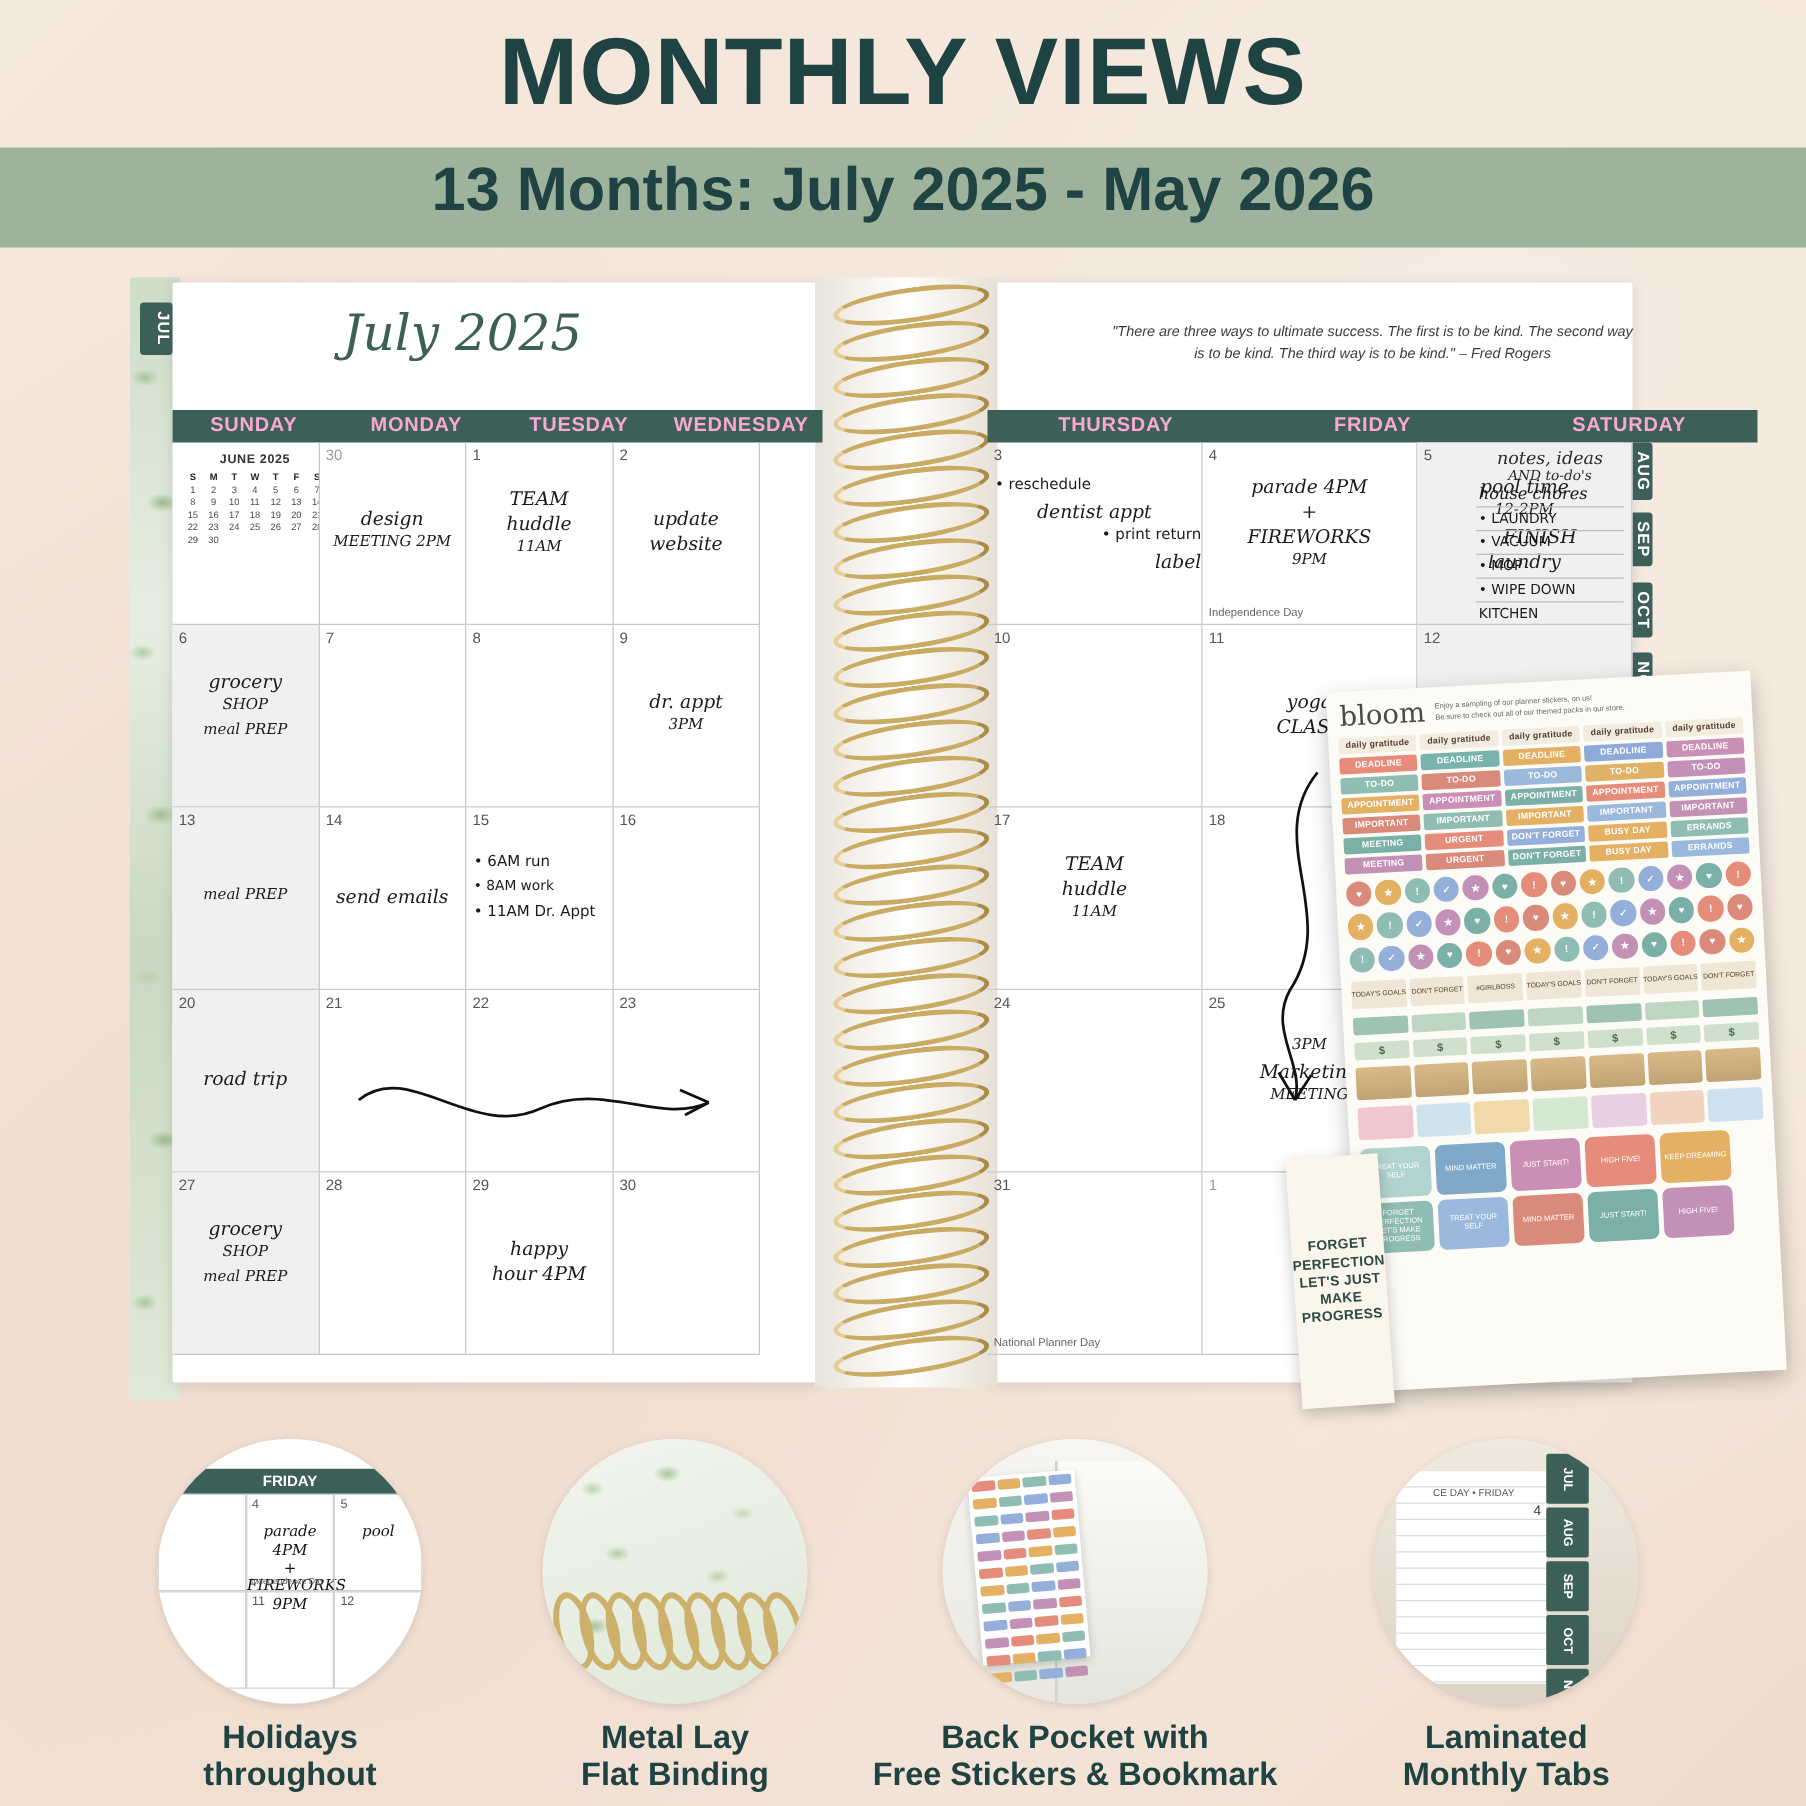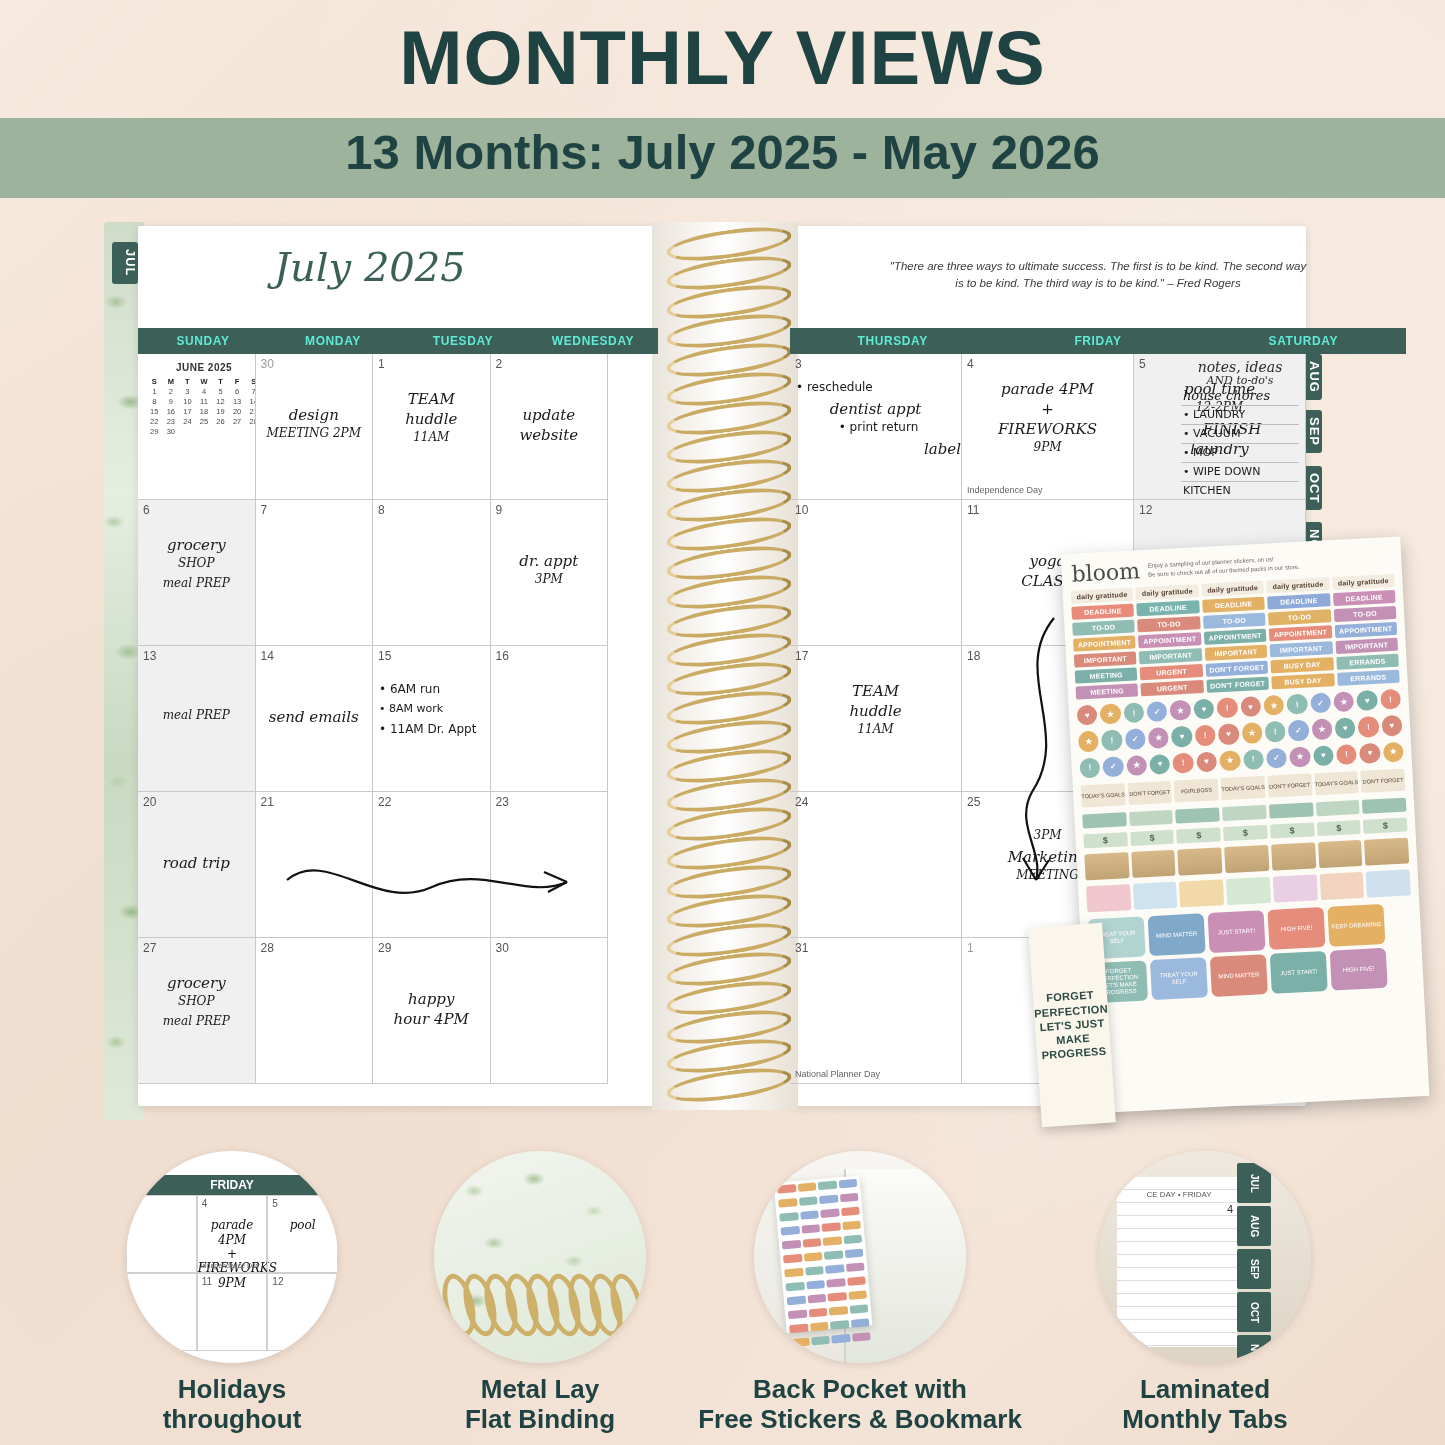--- a/index.html
+++ b/index.html
@@ -141,22 +141,22 @@
   .dow-row {
     position: absolute;
     height: 26px;
     background: #3c6057;
     display: flex;
   }
   .dow-row.left { left: 34px; top: 106px; width: 520px; }
   .dow-row.right { left: 686px; top: 106px; width: 616px; }
   .dow {
     flex: 1;
-    color: #5eead4;
-    font-size: 12px;
+    color: #f9a8d4;
+    font-size: 16px;
     font-weight: 700;
     letter-spacing: .6px;
     display: flex;
     align-items: center;
     justify-content: center;
   }
 
   .grid {
     position: absolute;
     top: 132px;
@@ -605,21 +605,21 @@
         </div>
         <div class="cell">
           <div class="num">30</div>
         </div>
       </div>
     <div class="grid right" id="grid-right">
         <div class="cell">
           <div class="num">3</div>
           <div class="ev " style="top:26px;font-size:12px;text-align:left;padding-left:6px;font-style:normal;font-family:'DejaVu Sans',sans-serif;">• reschedule</div>
           <div class="ev hand" style="top:46px;font-size:15px;">dentist appt</div>
-          <div class="ev " style="top:66px;font-size:12px;text-align:center;padding-left:6px;font-style:normal;font-family:'DejaVu Sans',sans-serif;">• print return</div>
+          <div class="ev " style="top:66px;font-size:12px;text-align:right;padding-left:6px;font-style:normal;font-family:'DejaVu Sans',sans-serif;">• print return</div>
           <div class="ev hand" style="top:86px;font-size:15px;text-align:right;">label</div>
         </div>
         <div class="cell">
           <div class="num">4</div>
           <div class="ev hand" style="top:26px;font-size:15px;">parade 4PM</div>
           <div class="ev hand" style="top:46px;font-size:15px;">+</div>
           <div class="ev hand" style="top:66px;font-size:15px;">FIREWORKS</div>
           <div class="ev hand" style="top:86px;font-size:12px;">9PM</div>
           <div class="holiday">Independence Day</div>
         </div>

